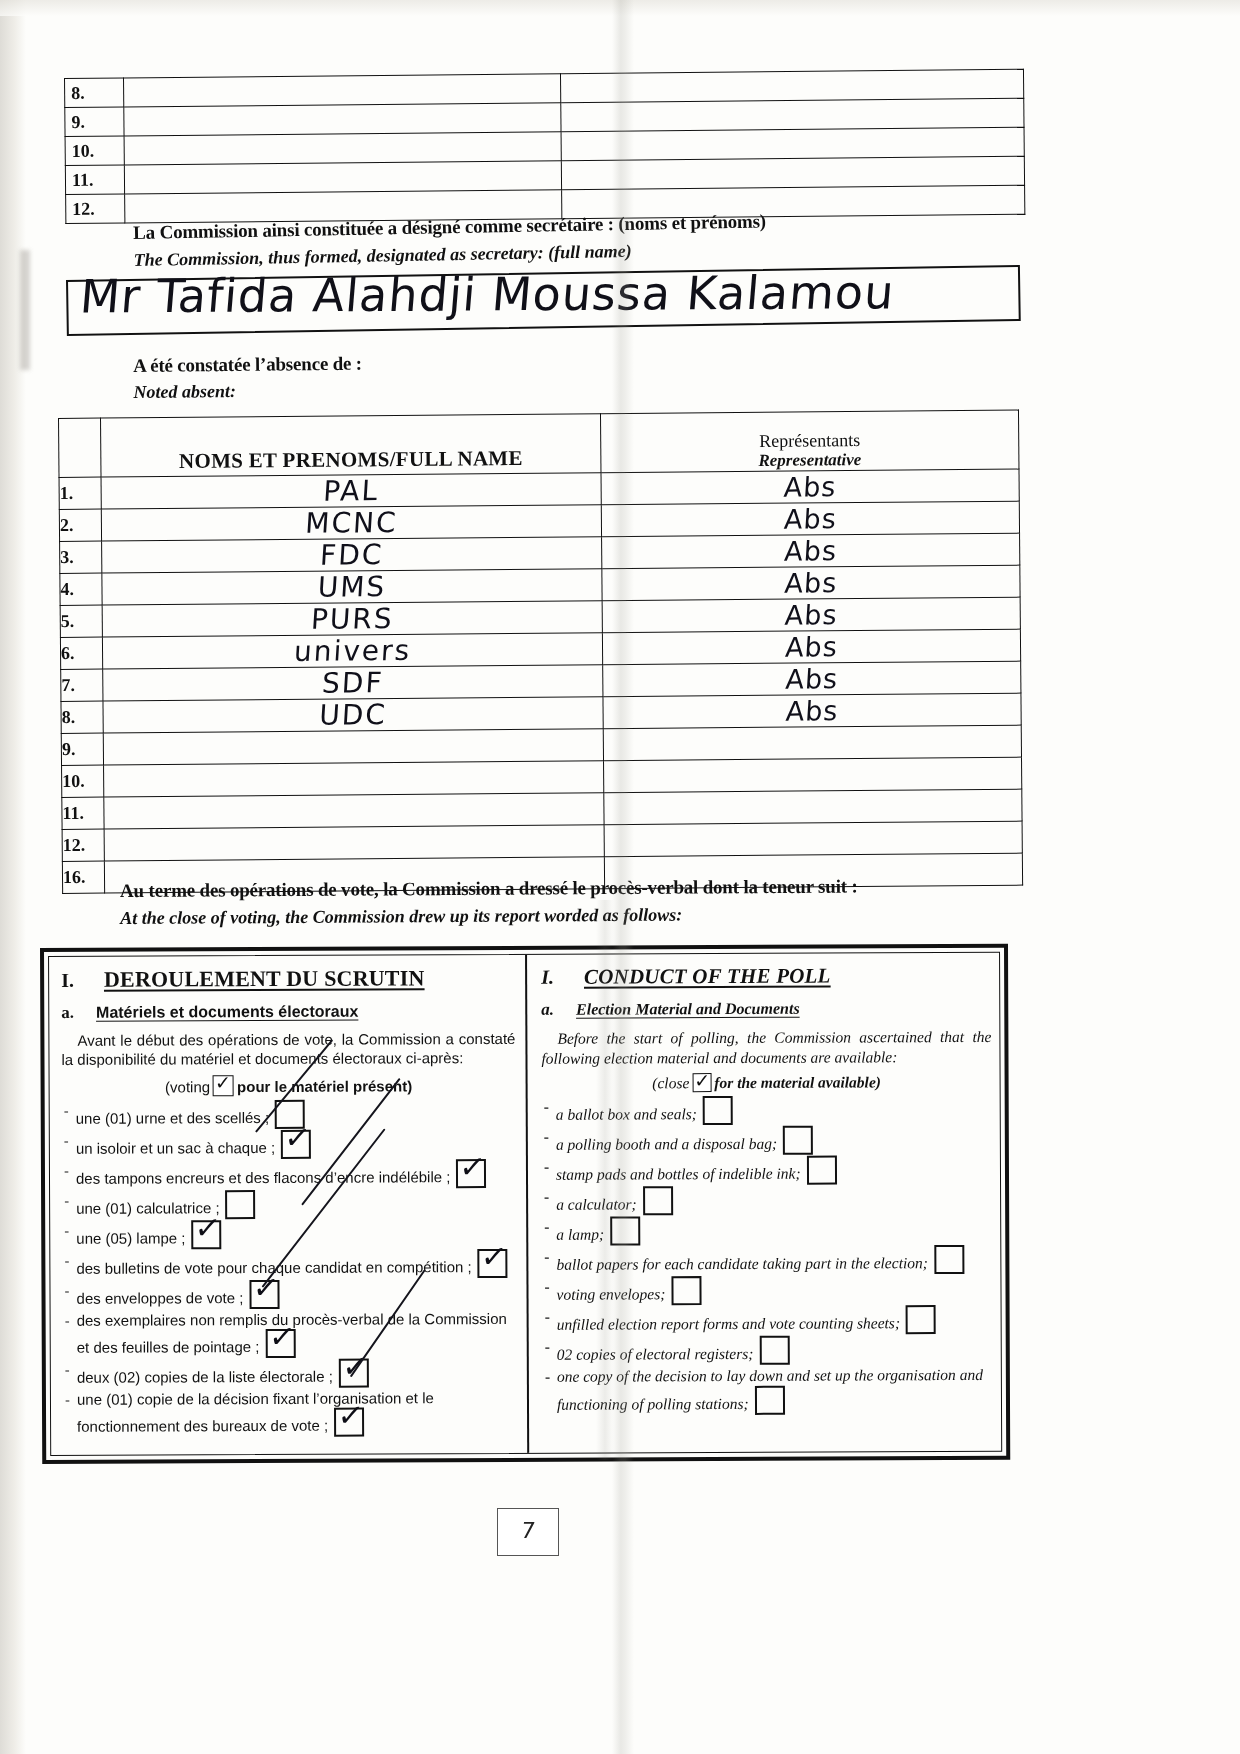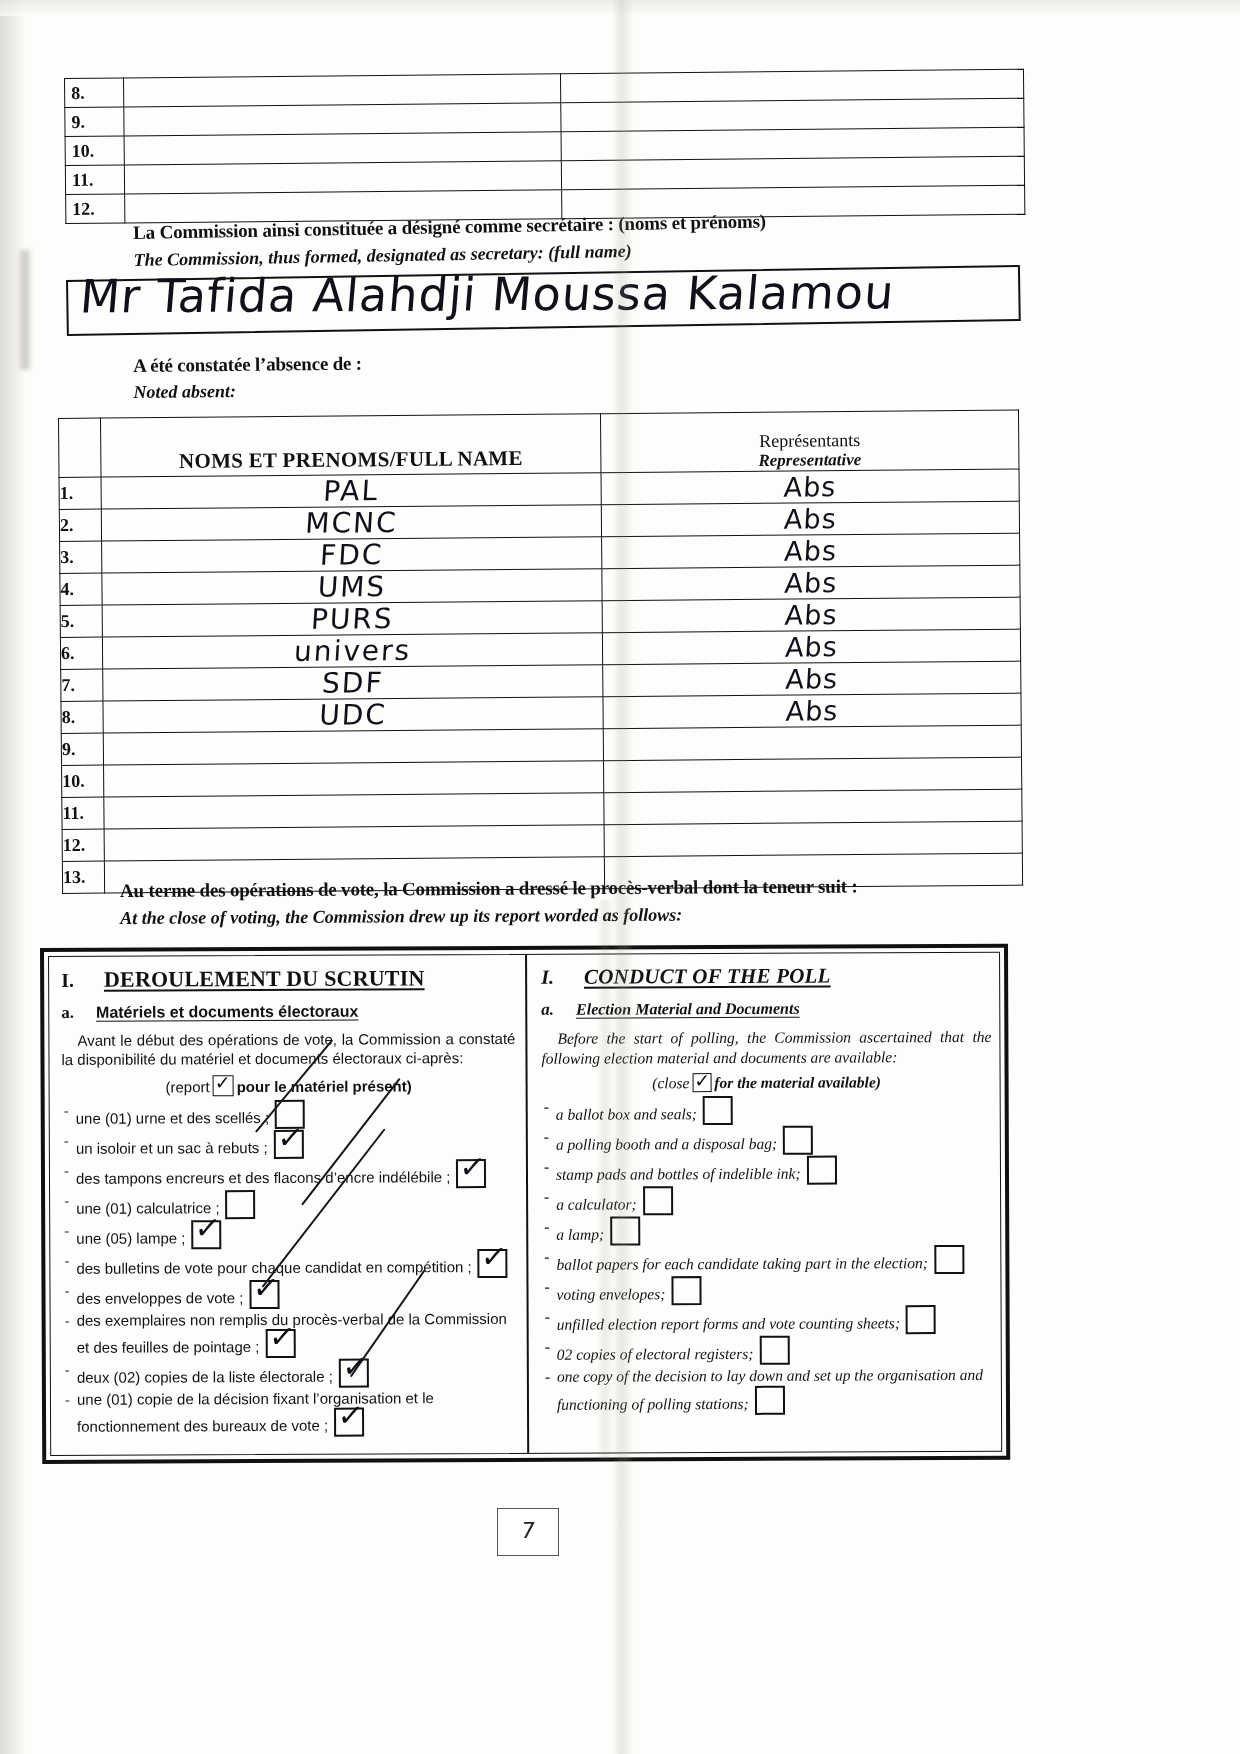--- a/index.html
+++ b/index.html
@@ -322,21 +322,21 @@
           <tr class="body-row">
             <td class="idx">12.</td>
             <td>
               <span class="hand"></span>
             </td>
             <td>
               <span class="hand rep"></span>
             </td>
           </tr>
           <tr class="body-row">
-            <td class="idx">13.</td>
+            <td class="idx">16.</td>
             <td>
               <span class="hand"></span>
             </td>
             <td>
               <span class="hand rep"></span>
             </td>
           </tr>
         </tbody>
     </table>
   </div>
@@ -353,25 +353,25 @@
         <div class="sec-title-row">
           <span class="sec-num">I.</span>
           <span class="sec-title">DEROULEMENT DU SCRUTIN</span>
         </div>
         <div class="sub-row">
           <span class="sub-let">a.</span>
           <span class="sub-title">Matériels et documents électoraux</span>
         </div>
         <div class="para">Avant le début des opérations de vote, la Commission a constaté la disponibilité du matériel et documents électoraux ci-après:</div>
         <div class="mark-line">
-          <span>(report</span><span class="cbox"><span class="tick">✓</span></span><b>pour le matériel présent)</b>
+          <span>(voting</span><span class="cbox"><span class="tick">✓</span></span><b>pour le matériel présent)</b>
         </div>
         <ul class="items" id="items-fr">
             <li><span>une (01) urne et des scellés ;</span><span class="hbox empty"></span></li>
-            <li><span>un isoloir et un sac à rebuts ;</span><span class="hbox"><span class="hchk">✓</span></span></li>
+            <li><span>un isoloir et un sac à chaque ;</span><span class="hbox"><span class="hchk">✓</span></span></li>
             <li><span>des tampons encreurs et des flacons d’encre indélébile ;</span><span class="hbox"><span class="hchk">✓</span></span></li>
             <li><span>une (01) calculatrice ;</span><span class="hbox empty"></span></li>
             <li><span>une (05) lampe ;</span><span class="hbox"><span class="hchk">✓</span></span></li>
             <li><span>des bulletins de vote pour chaque candidat en compétition ;</span><span class="hbox"><span class="hchk">✓</span></span></li>
             <li><span>des enveloppes de vote ;</span><span class="hbox"><span class="hchk">✓</span></span></li>
             <li><span>des exemplaires non remplis du procès-verbal de la Commission et des feuilles de pointage ;</span><span class="hbox"><span class="hchk">✓</span></span></li>
             <li><span>deux (02) copies de la liste électorale ;</span><span class="hbox"><span class="hchk">✓</span></span></li>
             <li><span>une (01) copie de la décision fixant l’organisation et le fonctionnement des bureaux de vote ;</span><span class="hbox"><span class="hchk">✓</span></span></li>
           </ul>
 

